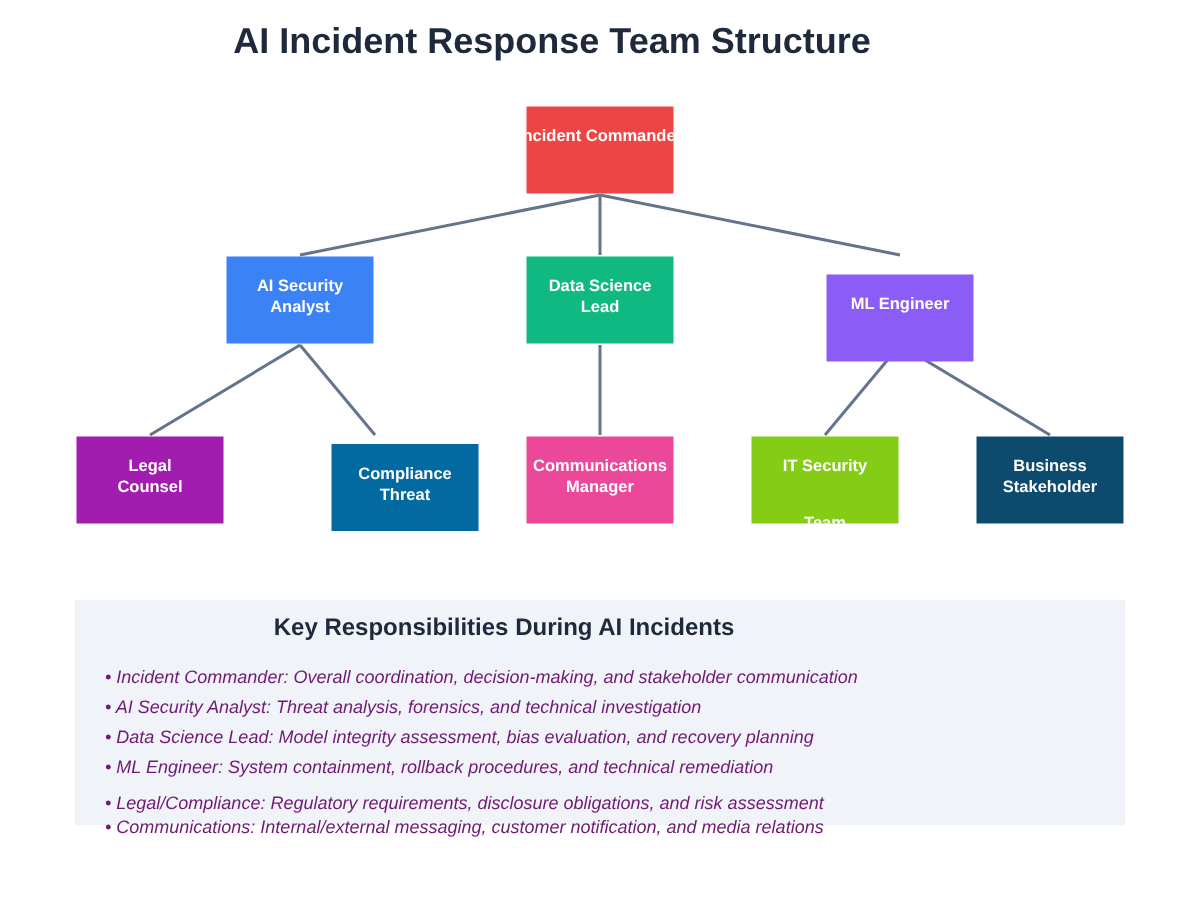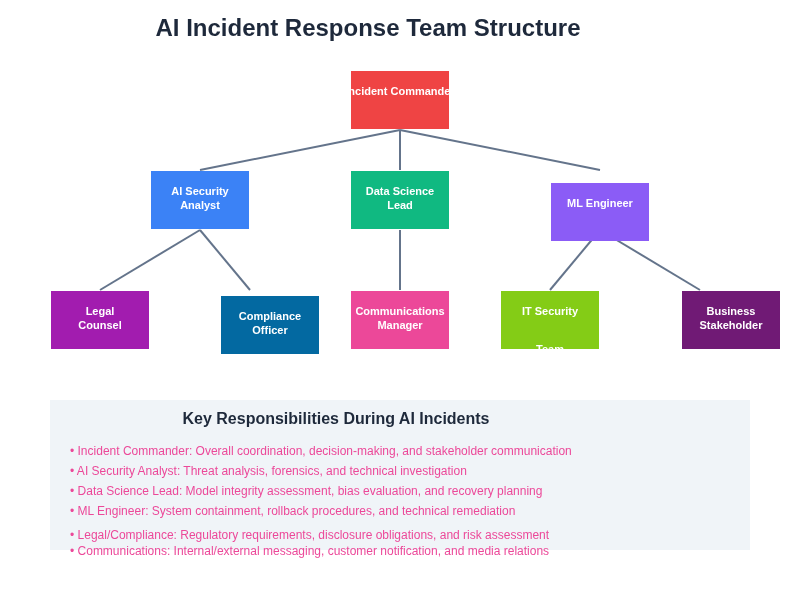--- a/index.html
+++ b/index.html
@@ -4,21 +4,21 @@
 <style>
   html, body { margin: 0; padding: 0; }
   body { width: 800px; height: 600px; background: #ffffff; position: relative; overflow: hidden; font-family: "Liberation Sans", sans-serif; }
   .title { position: absolute; left: 0; top: 14px; width: 736px; text-align: center; font-size: 24px; font-weight: bold; color: #1e293b; }
   svg.links { position: absolute; left: 0; top: 0; }
   .node { position: absolute; width: 98px; height: 58px; display: flex; flex-direction: column; align-items: center; justify-content: flex-start; color: #ffffff; font-size: 11px; font-weight: bold; text-align: center; line-height: 14px; overflow: hidden; white-space: nowrap; }
   .node .l { display: block; }
   .node.top1 { padding-top: 13px; box-sizing: border-box; }
   .panel { position: absolute; left: 50px; top: 400px; width: 700px; height: 150px; background: #f0f4f8; }
   .panel-title { position: absolute; left: 50px; top: 410px; width: 572px; text-align: center; font-size: 16px; font-weight: bold; color: #1e293b; }
-  .resp { position: absolute; left: 70px; font-size: 12px; color: #ec4899; white-space: nowrap; }
+  .resp { position: absolute; left: 70px; font-size: 12px; color: #701a75; white-space: nowrap; font-style: italic; }
 </style>
 </head>
 <body>
 
 <div class="title">AI Incident Response Team Structure</div>
 
 <svg class="links" width="800" height="600">
   <line x1="400" y1="130" x2="200" y2="170" stroke="#64748b" stroke-width="2"></line>
   <line x1="400" y1="130" x2="400" y2="170" stroke="#64748b" stroke-width="2"></line>
   <line x1="400" y1="130" x2="600" y2="170" stroke="#64748b" stroke-width="2"></line>
@@ -44,31 +44,31 @@
 <div class="node top1" style="left: 551px; top: 171px; background: rgb(139, 92, 246); margin-top: 12px;">
   <span class="l">ML Engineer</span>
 </div>
 
 <div class="node top1" style="left: 51px; top: 291px; background: #a21caf;">
   <span class="l">Legal</span>
   <span class="l">Counsel</span>
 </div>
 <div class="node top1" style="left: 201px; top: 296px; background: #0369a1; margin-left: 20px;">
   <span class="l">Compliance</span>
-  <span class="l">Officer</span>
+  <span class="l">Threat</span>
 </div>
 <div class="node top1" style="left: 351px; top: 291px; background: rgb(236, 72, 153);">
   <span class="l">Communications</span>
   <span class="l">Manager</span>
 </div>
 <div class="node top1" style="left: 501px; top: 291px; background: rgb(132, 204, 22); gap: 24px;">
   <span class="l">IT Security</span>
   <span class="l">Team</span>
 </div>
-<div class="node top1" style="left: 682px; top: 291px; background: #701a75;">
+<div class="node top1" style="left: 651px; top: 291px; background: #0c4a6e;">
   <span class="l">Business</span>
   <span class="l">Stakeholder</span>
 </div>
 
 <div class="panel"></div>
 <div class="panel-title">Key Responsibilities During AI Incidents</div>
 <div class="resp" style="top:444px;">• Incident Commander: Overall coordination, decision-making, and stakeholder communication</div>
 <div class="resp" style="top:464px;">• AI Security Analyst: Threat analysis, forensics, and technical investigation</div>
 <div class="resp" style="top:484px;">• Data Science Lead: Model integrity assessment, bias evaluation, and recovery planning</div>
 <div class="resp" style="top:504px;">• ML Engineer: System containment, rollback procedures, and technical remediation</div>

